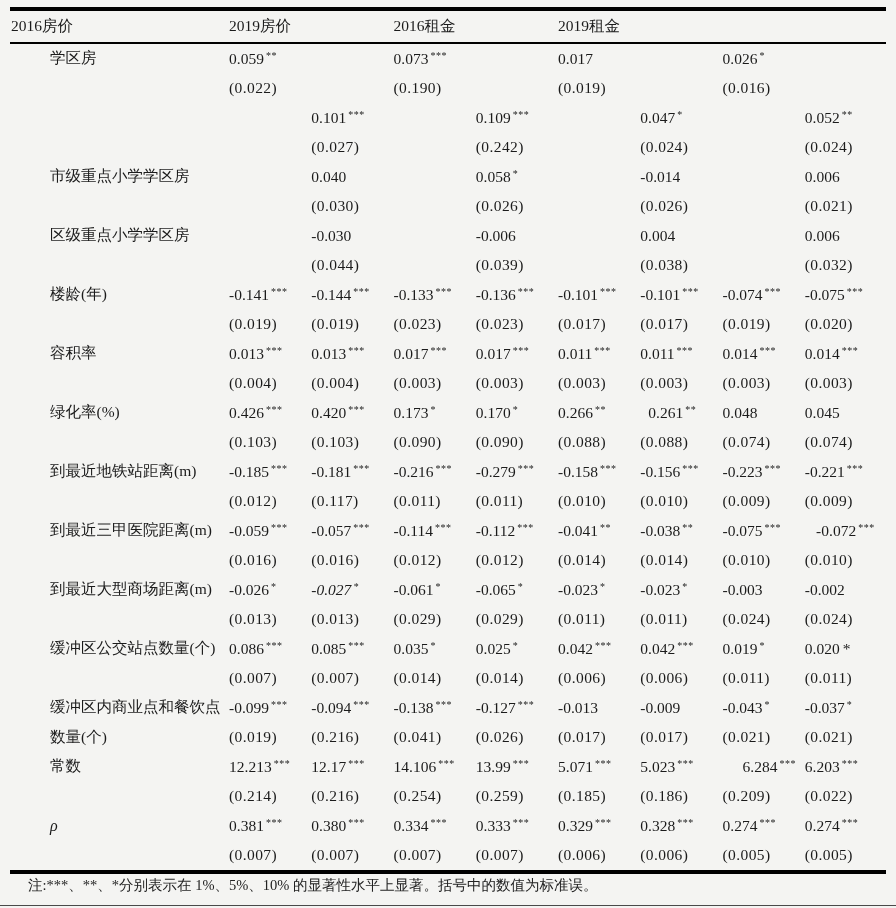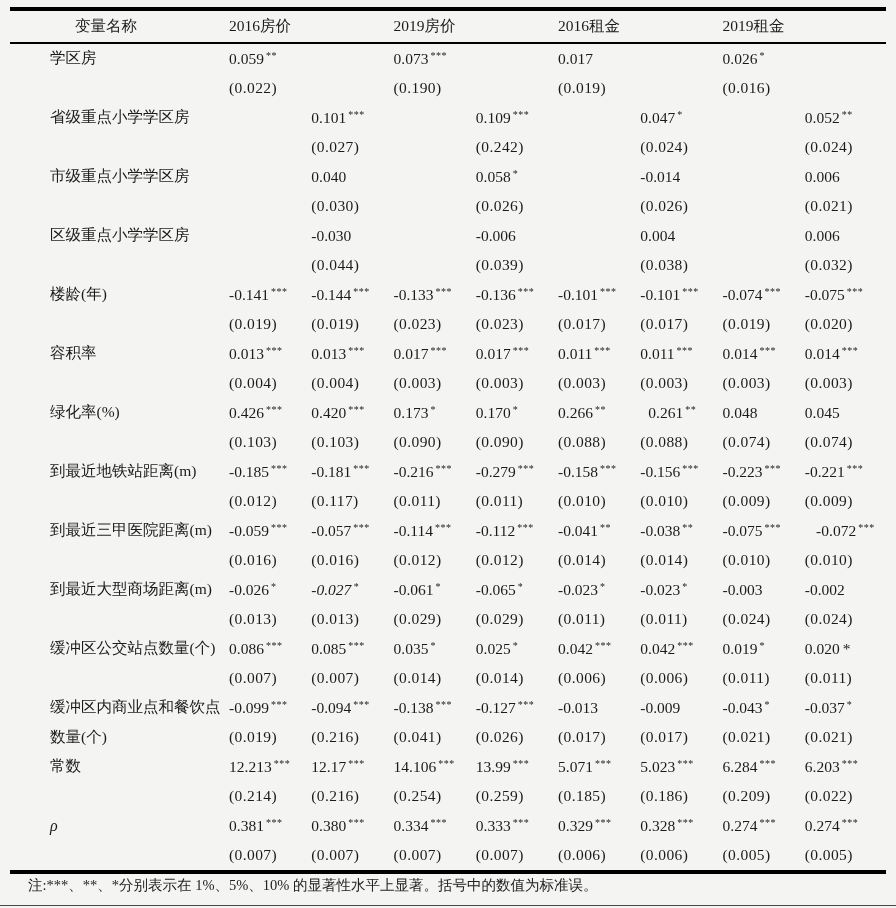--- a/index.html
+++ b/index.html
@@ -63,40 +63,38 @@
     position:absolute; left:0; right:0; bottom:2px;
     border-top:1.5px solid #4a4a4a;
   }
 </style>
 </head>
 <body>
 
 <div class="sheet">
   <div class="table-wrap">
     <div class="thead" id="thead">
-        <div class="h-label">变量名称</div>
         <div class="h-col">2016房价</div>
         <div class="h-col">2019房价</div>
         <div class="h-col">2016租金</div>
         <div class="h-col">2019租金</div>
       </div>
     <div id="tbody">
         <div class="block">
           <div class="row-label">学区房</div>
           <div class="coef" style="grid-column: 2;"><span>0.059</span><span class="stars">**</span></div>
           <div class="se" style="grid-column: 2;">(0.022)</div>
           <div class="coef" style="grid-column: 4;"><span>0.073</span><span class="stars">***</span></div>
           <div class="se" style="grid-column: 4;">(0.190)</div>
           <div class="coef" style="grid-column: 6;"><span>0.017</span></div>
           <div class="se" style="grid-column: 6;">(0.019)</div>
           <div class="coef" style="grid-column: 8;"><span>0.026</span><span class="stars">*</span></div>
           <div class="se" style="grid-column: 8;">(0.016)</div>
         </div>
         <div class="block">
-          <div class="row-label">省级重点小学学区房</div>
           <div class="coef" style="grid-column: 3;"><span>0.101</span><span class="stars">***</span></div>
           <div class="se" style="grid-column: 3;">(0.027)</div>
           <div class="coef" style="grid-column: 5;"><span>0.109</span><span class="stars">***</span></div>
           <div class="se" style="grid-column: 5;">(0.242)</div>
           <div class="coef" style="grid-column: 7;"><span>0.047</span><span class="stars">*</span></div>
           <div class="se" style="grid-column: 7;">(0.024)</div>
           <div class="coef" style="grid-column: 9;"><span>0.052</span><span class="stars">**</span></div>
           <div class="se" style="grid-column: 9;">(0.024)</div>
         </div>
         <div class="block">
@@ -281,21 +279,21 @@
           <div class="coef" style="grid-column: 3;"><span>12.17</span><span class="stars">***</span></div>
           <div class="se" style="grid-column: 3;">(0.216)</div>
           <div class="coef" style="grid-column: 4;"><span>14.106</span><span class="stars">***</span></div>
           <div class="se" style="grid-column: 4;">(0.254)</div>
           <div class="coef" style="grid-column: 5;"><span>13.99</span><span class="stars">***</span></div>
           <div class="se" style="grid-column: 5;">(0.259)</div>
           <div class="coef" style="grid-column: 6;"><span>5.071</span><span class="stars">***</span></div>
           <div class="se" style="grid-column: 6;">(0.185)</div>
           <div class="coef" style="grid-column: 7;"><span>5.023</span><span class="stars">***</span></div>
           <div class="se" style="grid-column: 7;">(0.186)</div>
-          <div class="coef" style="grid-column: 8;"><span>6.284</span><span class="stars">***</span></div>
+          <div class="coef" style="grid-column: 8; margin-left: 20px;"><span>6.284</span><span class="stars">***</span></div>
           <div class="se" style="grid-column: 8;">(0.209)</div>
           <div class="coef" style="grid-column: 9;"><span>6.203</span><span class="stars">***</span></div>
           <div class="se" style="grid-column: 9;">(0.022)</div>
         </div>
         <div class="block">
           <div class="row-label italic">ρ</div>
           <div class="coef" style="grid-column: 2;"><span>0.381</span><span class="stars">***</span></div>
           <div class="se" style="grid-column: 2;">(0.007)</div>
           <div class="coef" style="grid-column: 3;"><span>0.380</span><span class="stars">***</span></div>
           <div class="se" style="grid-column: 3;">(0.007)</div>

